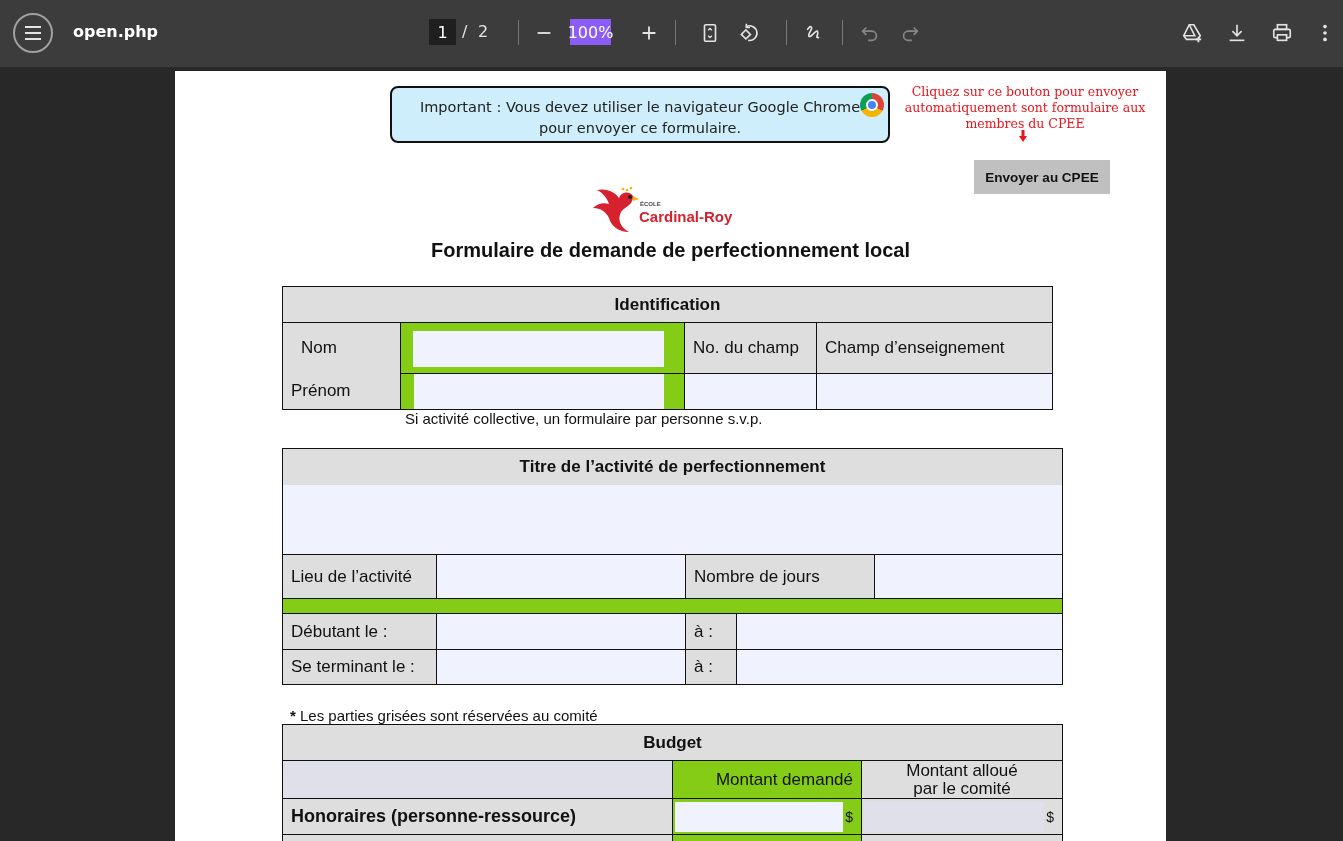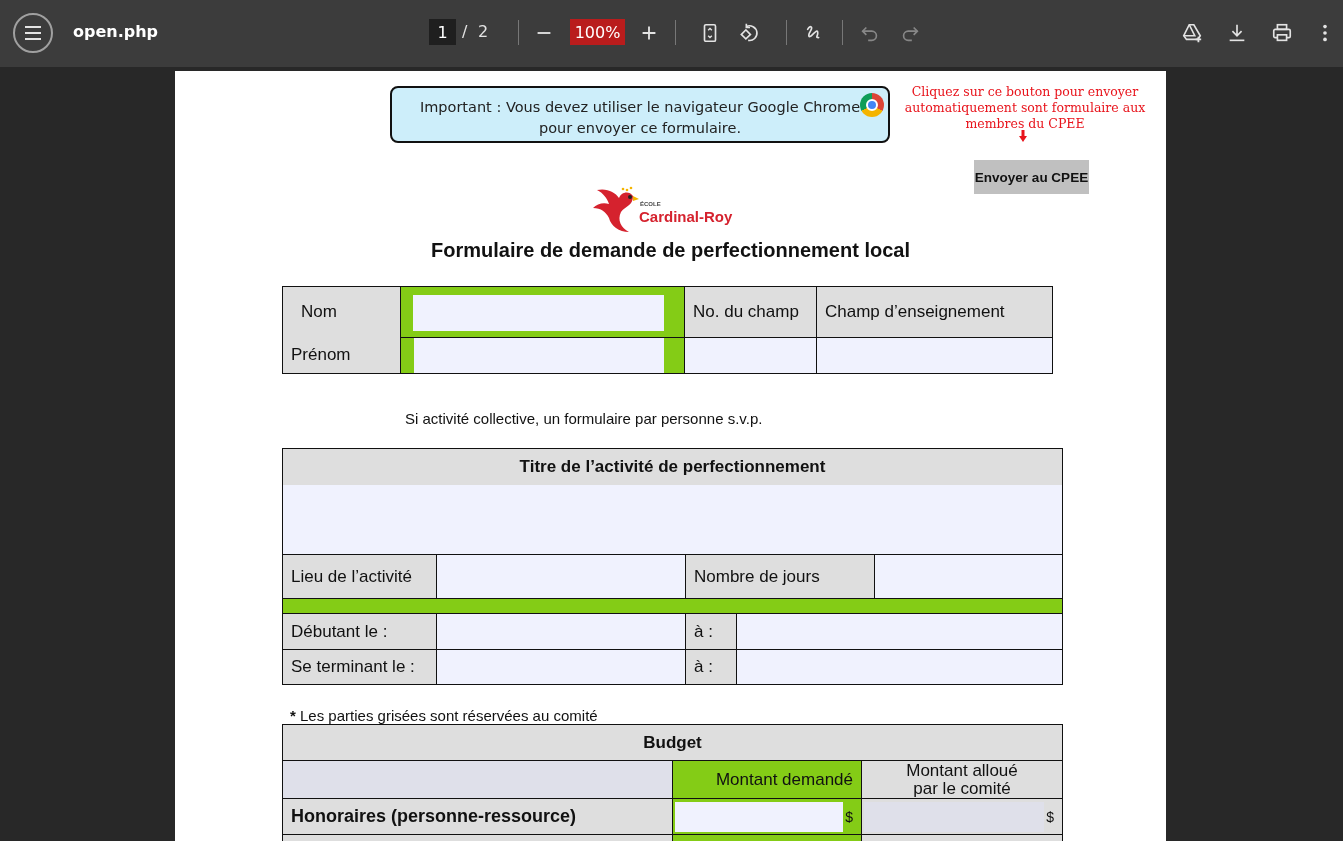--- a/index.html
+++ b/index.html
@@ -7,36 +7,36 @@
   .toolbar { position: absolute; left: 0; top: 0; width: 1343px; height: 67px; background: #3c3c3c; color: #e3e3e3; }
   .tb-item { position: absolute; display: flex; align-items: center; justify-content: center; }
   .menu-btn { left: 13px; top: 13px; width: 40px; height: 40px; border: 2px solid #a0a0a0; border-radius: 50%; }
   .menu-btn span { display: block; width: 16px; height: 2px; background: #e3e3e3; margin: 2px 0; }
   .menu-lines { display: flex; flex-direction: column; }
   .title { left: 73px; top: 22px; font-family: "DejaVu Sans", sans-serif; font-size: 16px; font-weight: bold; color: #fff; }
   .page-box { left: 429px; top: 19px; width: 27px; height: 26px; background: #1f1f1f; color: #fff; font-size: 16px; font-family: "DejaVu Sans", sans-serif; }
   .page-sep { left: 462px; top: 22px; font-size: 16px; font-family: "DejaVu Sans", sans-serif; }
   .page-total { left: 478px; top: 22px; font-size: 16px; font-family: "DejaVu Sans", sans-serif; }
   .vdiv { position: absolute; top: 20px; width: 1px; height: 25px; background: #777; }
-  .zoom-box { left: 570px; top: 19px; width: 55px; height: 26px; background: #b91c1c; color: #fff; font-size: 16px; font-family: "DejaVu Sans", sans-serif; }
+  .zoom-box { left: 570px; top: 19px; width: 41px; height: 26px; background: #8b5cf6; color: #fff; font-size: 16px; font-family: "DejaVu Sans", sans-serif; }
   .icon-btn { width: 30px; height: 30px; top: 18px; }
   .icon-btn svg { width: 22px; height: 22px; }
   .disabled svg { opacity: 0.45; }
 
   .viewer { position: absolute; left: 0; top: 67px; width: 1343px; height: 774px; background: #282828; }
   .page { position: absolute; left: 175px; top: 4px; width: 991px; height: 780px; background: #fff; }
   .abs { position: absolute; }
 
   .notice { left: 215px; top: 15px; width: 500px; height: 57px; background: #cdeefa; border: 2px solid #111; border-radius: 8px; text-align: center; font-size: 15px; color: #222; padding-top: 9px; line-height: 21px; font-family: "DejaVu Sans", sans-serif; font-size: 14.5px; }
   .chrome-icon { position: absolute; right: 4px; top: 5px; width: 24px; height: 24px; border-radius: 50%; background: conic-gradient(#db4437 0deg 120deg, #f4b400 120deg 240deg, #0f9d58 240deg 360deg); }
   .chrome-icon::after { content: ""; position: absolute; left: 6px; top: 6px; width: 12px; height: 12px; border-radius: 50%; background: #4285f4; border: 2px solid #fff; box-sizing: border-box; }
 
   .red-note { left: 718px; top: 13px; width: 264px; text-align: center; color: #e8141c; font-family: "DejaVu Serif", serif; font-size: 12.5px; line-height: 16px; }
   .red-arrow { left: 844px; top: 59px; width: 8px; height: 12px; }
-  .send-btn { left: 799px; top: 89px; width: 115px; height: 34px; background: #c0c0c0; font-weight: bold; font-size: 13.5px; color: #111; display: flex; align-items: center; justify-content: center; border: none; }
+  .send-btn { left: 799px; top: 89px; width: 136px; height: 34px; background: #c0c0c0; font-weight: bold; font-size: 13.5px; color: #111; display: flex; align-items: center; justify-content: center; border: none; }
 
   .logo { left: 418px; top: 113px; width: 145px; height: 52px; }
   .logo-text-small { position: absolute; left: 47px; top: 17px; font-size: 6px; color: #444; font-weight: bold; }
   .logo-text { position: absolute; left: 46px; top: 24px; font-size: 15px; font-weight: bold; color: #d5222e; }
 
   .form-title { left: 0; width: 991px; top: 168px; text-align: center; font-size: 20px; font-weight: bold; color: #111; }
 
   table { border-collapse: collapse; position: absolute; font-size: 17px; color: #111; }
   td { border: 1px solid #111; padding: 0 8px; vertical-align: middle; }
   .hdr { background: #dedede; font-weight: bold; text-align: center; }
@@ -168,20 +168,23 @@
         <circle cx="37" cy="13" r="2" fill="#222"></circle>
       </svg>
       <div class="logo-text-small">ÉCOLE</div>
       <div class="logo-text">Cardinal-Roy</div>
     </div>
 
     <div class="abs form-title">Formulaire de demande de perfectionnement local</div>
 
     <table style="left:107px; top:215px; width:771px;">
       <tbody>
+          <tr style="height:36px">
+        <td colspan="4" class="hdr">Identification</td>
+      </tr>
       <tr style="height:50px">
         <td class="gray" style="width:118px; border-bottom:none;padding-left:18px;">Nom</td>
         <td class="white" style="width:284px; padding:8px 20px 6px 12px;">
           <div class="fill" style="height:36px"></div>
         </td>
         <td class="gray" style="width:132px;">No. du champ</td>
         <td class="gray">Champ d’enseignement</td>
       </tr>
       <tr style="height:36px">
         <td class="gray" style="border-top:none;">Prénom</td>

